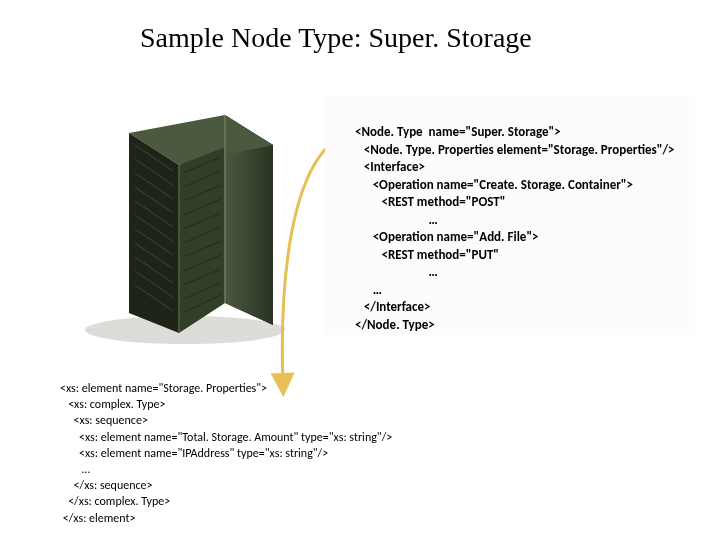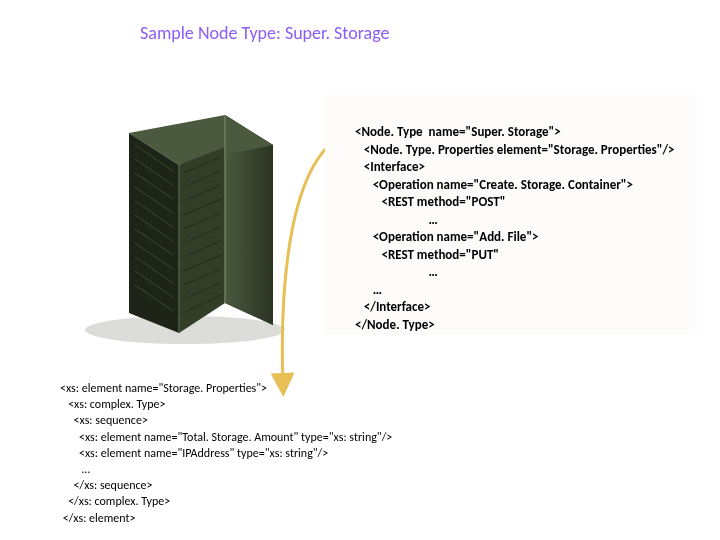--- a/index.html
+++ b/index.html
@@ -8,23 +8,24 @@
     height: 540px;
     background: #fff;
     font-family: Calibri, Arial, sans-serif;
     position: relative;
     overflow: hidden;
   }
   .title {
     position: absolute;
     top: 22px;
     left: 140px;
-    font-size: 18px;
-    color: #8b5cf6;
+    font-size: 28px;
+    color: #000000;
     font-weight: 400;
+    font-family: Liberation Serif, serif;
   }
   .server-img {
     position: absolute;
     top: 95px;
     left: 75px;
   }
   .xml-block-1 {
     position: absolute;
     top: 95px;
     left: 325px;

